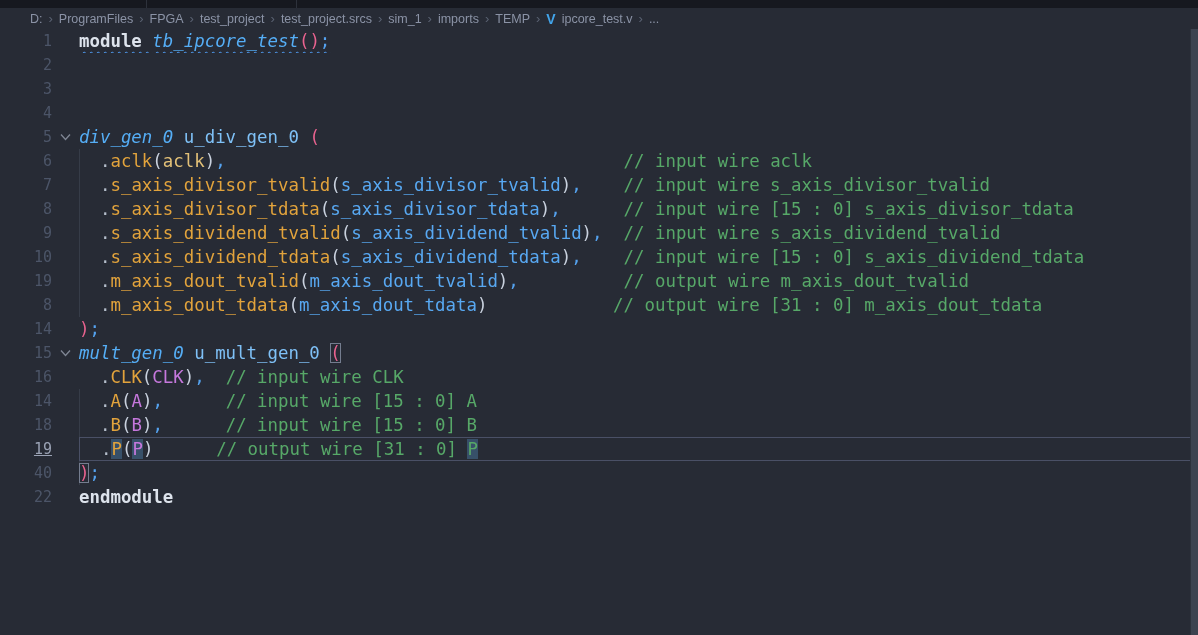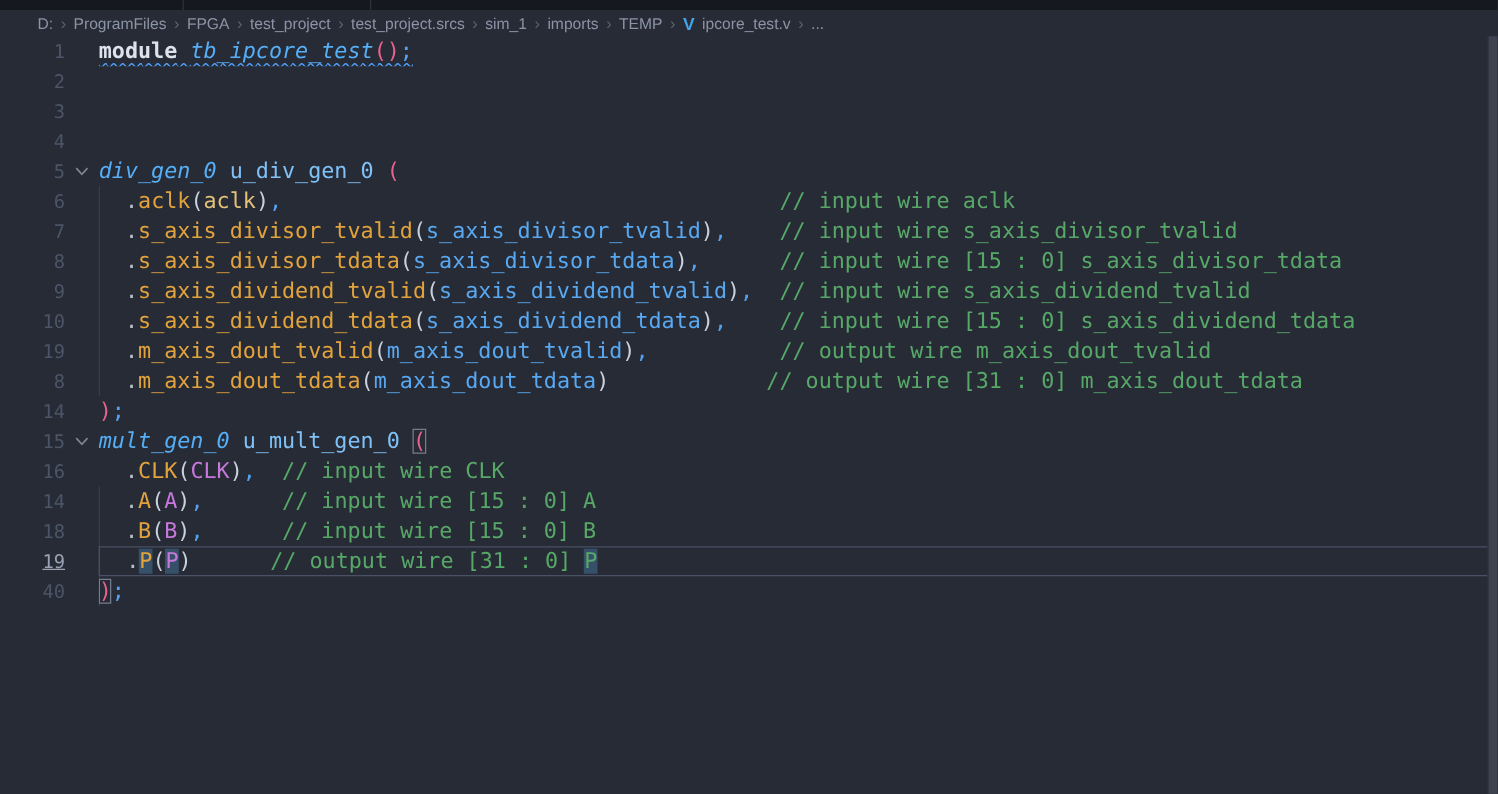--- a/index.html
+++ b/index.html
@@ -198,17 +198,24 @@
         </div>
         <div class="code"><span class="tok-pl" style="color: rgb(171, 178, 191);">  </span><span class="tok-dot" style="color: rgb(182, 191, 204);">.</span><span class="tok-port occur" style="color: rgb(226, 163, 60);">P</span><span class="tok-paren" style="color: rgb(201, 209, 222);">(</span><span class="tok-sigp occur" style="color: rgb(198, 120, 221);">P</span><span class="tok-paren" style="color: rgb(201, 209, 222);">)</span><span class="tok-pl" style="color: rgb(171, 178, 191);">      </span><span class="tok-cm" style="color: rgb(87, 168, 104);">// output wire [31 : 0] </span><span class="tok-cm occur" style="color: rgb(87, 168, 104);">P</span></div>
       </div>
       <div class="line">
         <div class="gut">
           <span class="num">40</span>
           <span class="fold"></span>
         </div>
         <div class="code"><span class="tok-pink match" style="color: rgb(232, 99, 143);">)</span><span class="tok-semi" style="color: rgb(85, 163, 240);">;</span></div>
       </div>
+      <div class="line">
+        <div class="gut">
+          <span class="num">22</span>
+          <span class="fold"></span>
+        </div>
+        <div class="code"><span class="tok-kw" style="color: rgb(221, 227, 236);">endmodule</span></div>
+      </div>
     </div>
   <div class="scrollbar">
     <div class="scroll-thumb"></div>
   </div>
 </div>
 
 </body></html>

